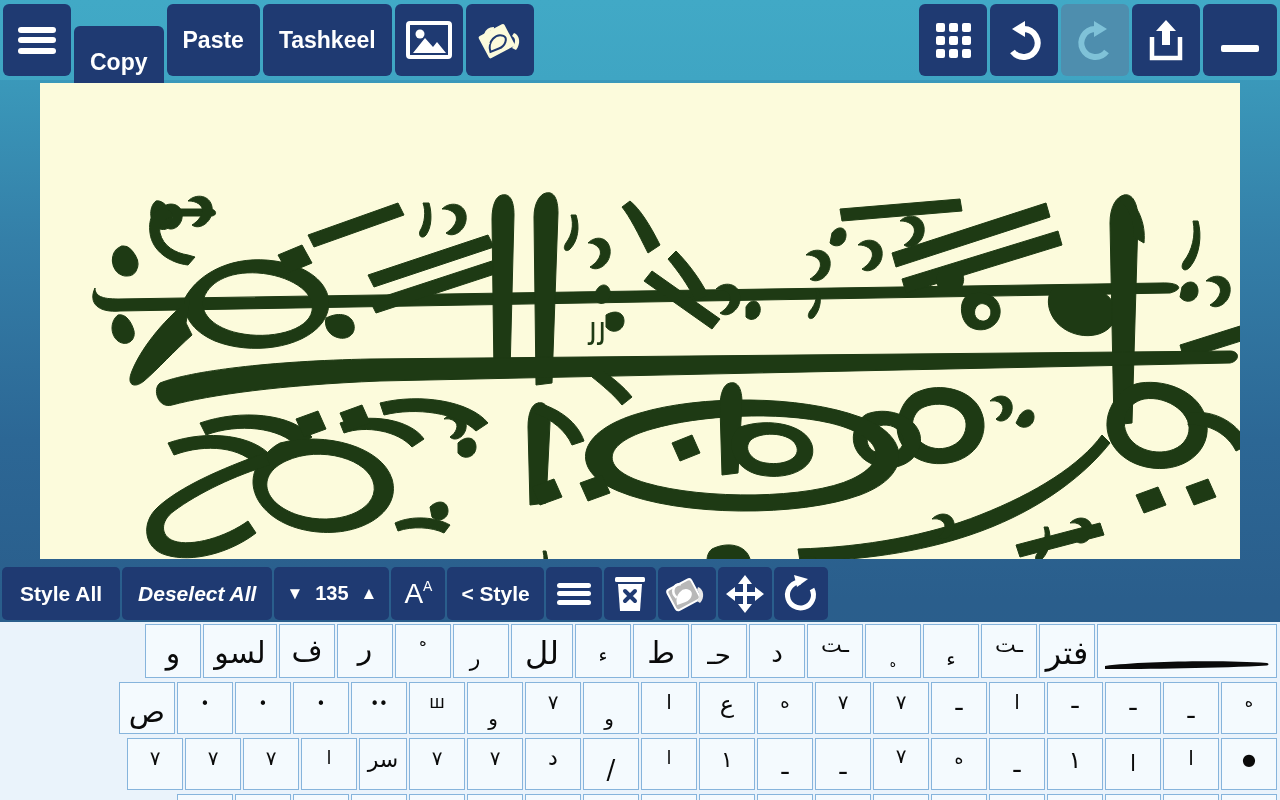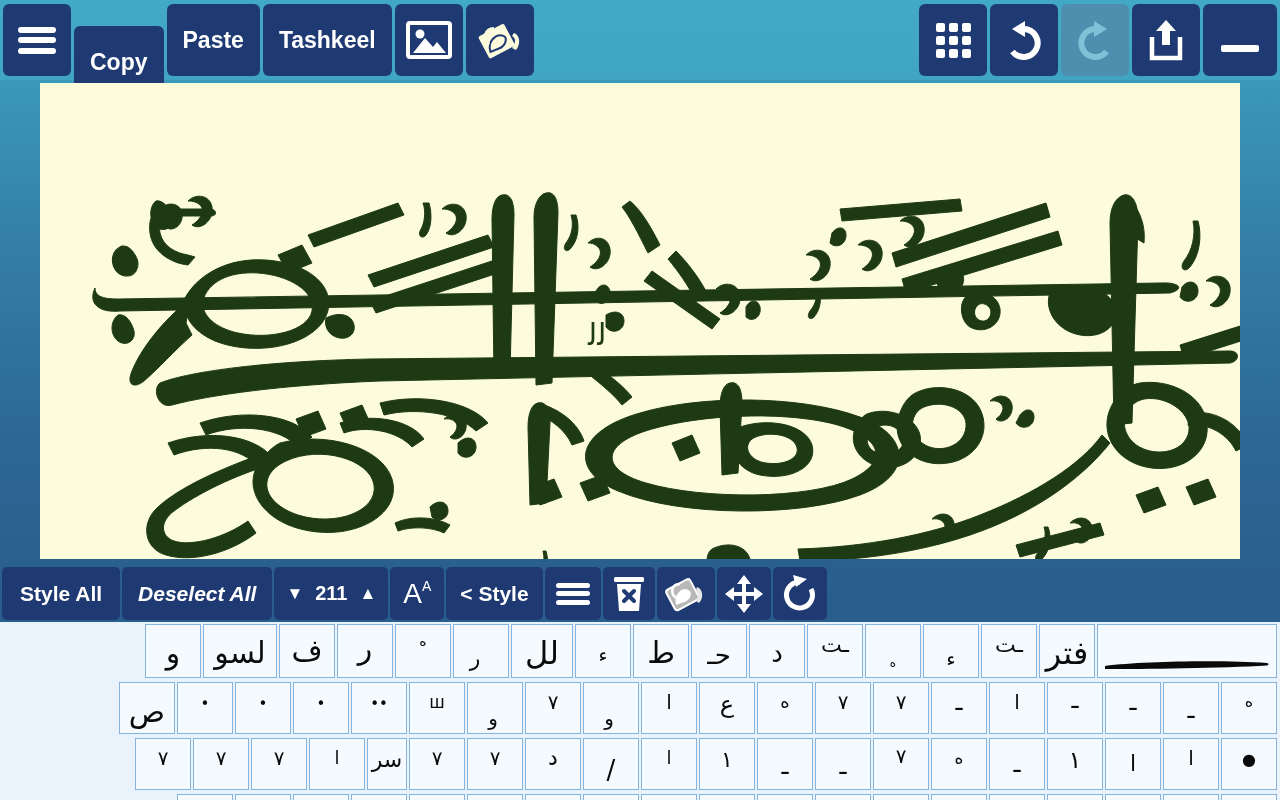--- a/index.html
+++ b/index.html
@@ -377,21 +377,21 @@
   <div class="bb-btn" id="bb-selectall">
     <span>Style All</span>
   </div>
 
   <div class="bb-btn" id="bb-deselectall">
     <span>Deselect All</span>
   </div>
 
   <div class="bb-btn" id="bb-counter">
     <span class="tri">▼</span>
-    <span>211</span>
+    <span>135</span>
     <span class="tri">▲</span>
   </div>
 
   <div class="bb-btn" id="bb-font">
     <span style="font-size:28px;font-weight:normal;">A</span>
     <span style="font-size:14px;font-weight:normal;align-self:flex-start;margin-top:11px;">A</span>
   </div>
 
   <div class="bb-btn" id="bb-styleprev">
     <span>&lt; Style</span>
@@ -563,21 +563,21 @@
       </div>
       <div class="pal-cell" style="width: 56px;">
         <span class="pal-glyph" style="font-size: 20px; transform: translate(0px, -6px);">٧</span>
       </div>
       <div class="pal-cell" style="width: 56px;">
         <span class="pal-glyph" style="font-size: 20px; transform: translate(0px, -6px);">٧</span>
       </div>
       <div class="pal-cell" style="width: 56px;">
         <span class="pal-glyph" style="font-size: 18px; transform: translate(0px, -6px);">ا</span>
       </div>
-      <div class="pal-cell" style="width: 40px;">
+      <div class="pal-cell" style="width: 48px;">
         <span class="pal-glyph" style="font-size: 22px; transform: translate(0px, -4px);">سر</span>
       </div>
       <div class="pal-cell" style="width: 56px;">
         <span class="pal-glyph" style="font-size: 20px; transform: translate(0px, -6px);">٧</span>
       </div>
       <div class="pal-cell" style="width: 56px;">
         <span class="pal-glyph" style="font-size: 20px; transform: translate(0px, -6px);">٧</span>
       </div>
       <div class="pal-cell" style="width: 56px;">
         <span class="pal-glyph" style="font-size: 22px; transform: translate(0px, -6px);">د</span>

